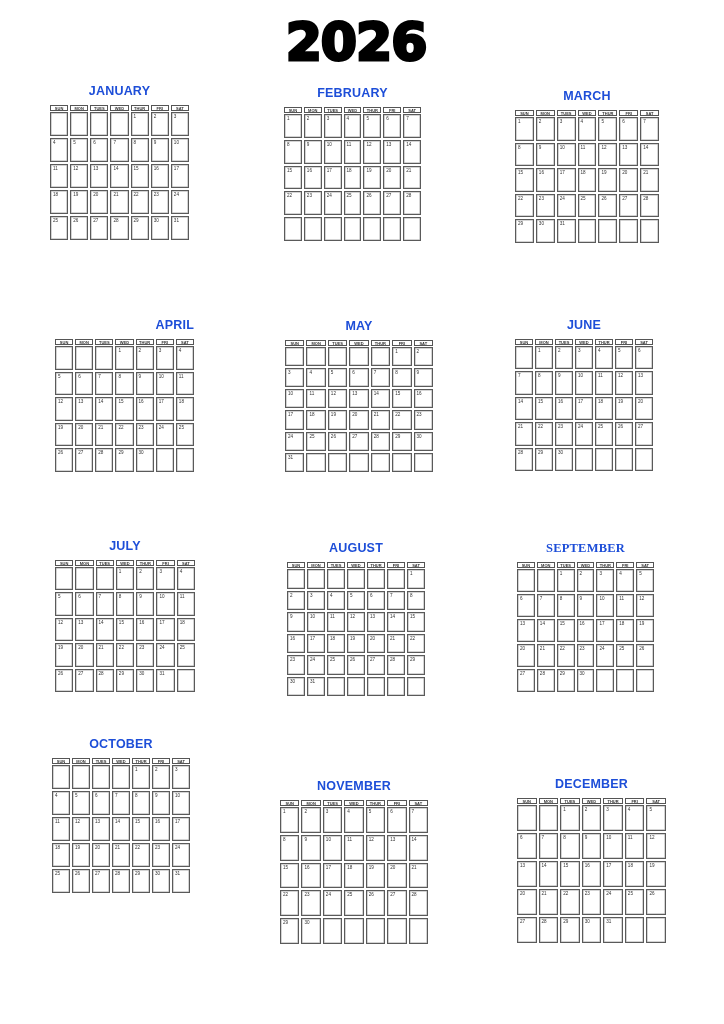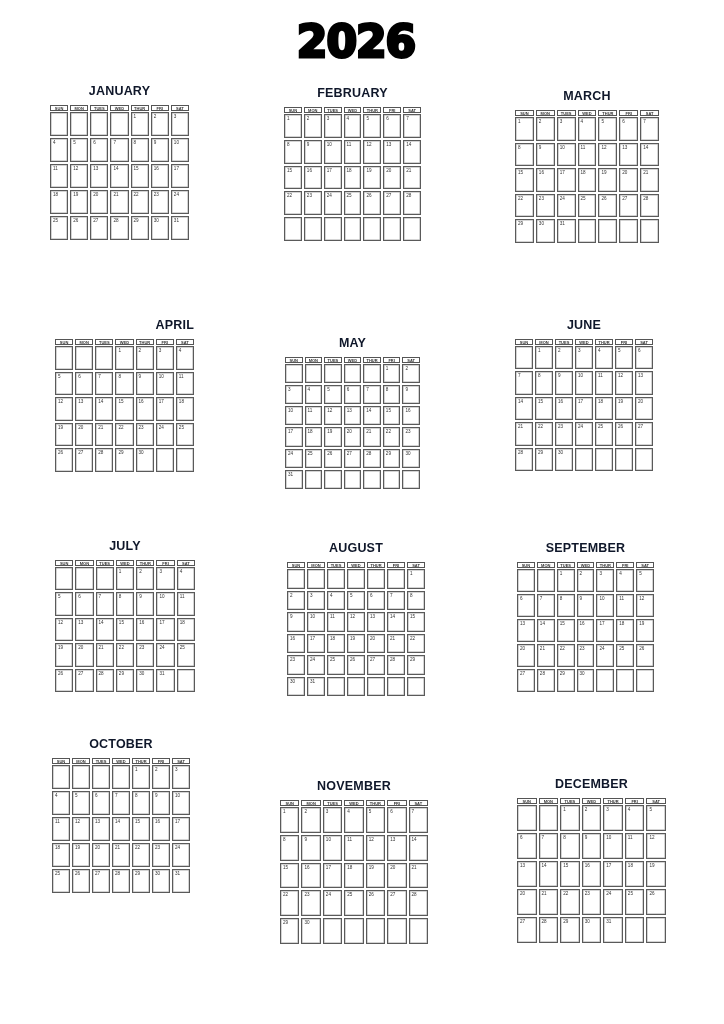--- a/index.html
+++ b/index.html
@@ -16,39 +16,39 @@
     color: #000;
   }
   .year-title {
     position: absolute;
     left: 0;
     width: 712px;
     top: 14px;
     text-align: center;
     font-family: "DejaVu Sans", sans-serif;
     font-weight: 900;
-    font-size: 44px;
+    font-size: 52px;
     letter-spacing: -1px;
     line-height: 56px;
     color: #000;
     -webkit-text-stroke: 3px #000;
   }
   .month {
     position: absolute;
   }
   .month-name {
     position: absolute;
     left: 0;
     right: 0;
     text-align: center;
     font-family: "Liberation Sans", sans-serif;
     font-weight: bold;
     font-size: 12.5px;
     letter-spacing: 0.2px;
-    color: #0f172a;
+    color: #1d4ed8;
     white-space: nowrap;
   }
   .grid {
     position: absolute;
     left: 0;
     right: 0;
     bottom: 0;
     display: flex;
     flex-direction: column;
   }
@@ -576,21 +576,21 @@
         </div>
         <div class="day">
           <span class="num"></span>
         </div>
         <div class="day">
           <span class="num"></span>
         </div>
       </div>
     </div>
   </div>
-<div class="month" style="left:285px; top:334px; width:135px; height:155px;">
+<div class="month" style="left:285px; top:317px; width:148px; height:155px;">
     <div class="month-name" style="top: 2px;">MAY</div>
     <div class="grid" style="top: 23px;">
       <div class="dow-row">
         <div class="dow">SUN</div>
         <div class="dow">MON</div>
         <div class="dow">TUES</div>
         <div class="dow">WED</div>
         <div class="dow">THUR</div>
         <div class="dow">FRI</div>
         <div class="dow">SAT</div>
@@ -1104,21 +1104,21 @@
         <div class="day">
           <span class="num"></span>
         </div>
         <div class="day">
           <span class="num"></span>
         </div>
       </div>
     </div>
   </div>
 <div class="month" style="left:517px; top:539px; width:137px; height:153px;">
-    <div class="month-name" style="top: 2px;">SEPTEMBER</div>
+    <div class="month-name" style="top: 2px; font-family: Liberation Serif, serif;">SEPTEMBER</div>
     <div class="grid" style="top: 23px;">
       <div class="dow-row">
         <div class="dow">SUN</div>
         <div class="dow">MON</div>
         <div class="dow">TUES</div>
         <div class="dow">WED</div>
         <div class="dow">THUR</div>
         <div class="dow">FRI</div>
         <div class="dow">SAT</div>
       </div>

